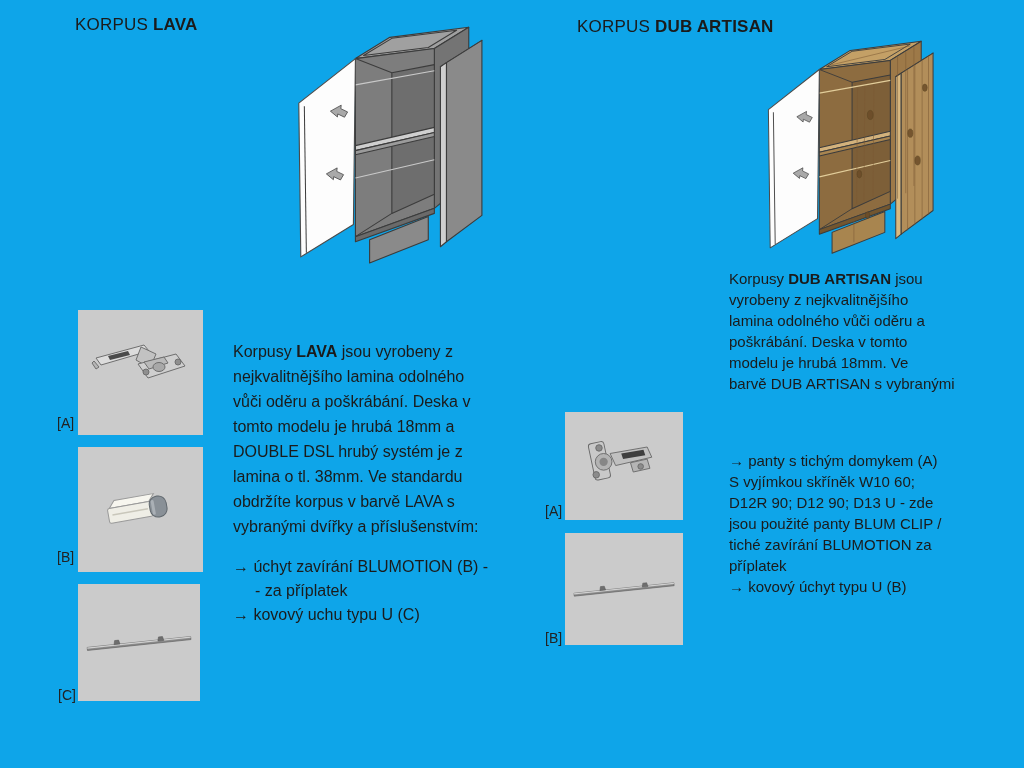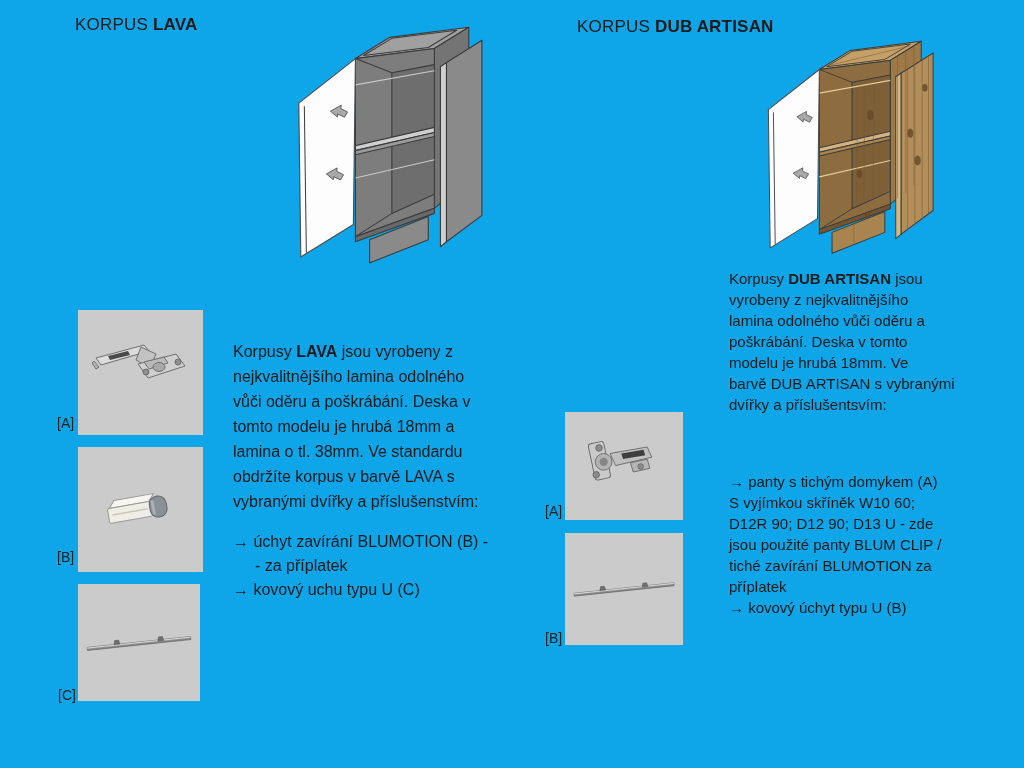--- a/index.html
+++ b/index.html
@@ -123,20 +123,21 @@
   </div>
   <div class="img-label" style="left:58px;top:687px;">[C]</div>
 
   <div class="textblock tb-left">
     <div class="tline">
       <span>Korpusy </span><b>LAVA</b><span> jsou vyrobeny z</span>
     </div>
     <div class="tline">nejkvalitnějšího lamina odolného</div>
     <div class="tline">vůči oděru a poškrábání. Deska v</div>
     <div class="tline">tomto modelu je hrubá 18mm a</div>
+    <div class="tline">DOUBLE DSL hrubý systém je z</div>
     <div class="tline">lamina o tl. 38mm. Ve standardu</div>
     <div class="tline">obdržíte korpus v barvě LAVA s</div>
     <div class="tline">vybranými dvířky a příslušenstvím:</div>
     <div class="bullets-left">
       <div class="tline">→ úchyt zavírání BLUMOTION (B) -</div>
       <div class="tline indent">- za příplatek</div>
       <div class="tline">→ kovový uchu typu U (C)</div>
     </div>
   </div>
 
@@ -215,21 +216,20 @@
 
   <div class="textblock tb-right">
     <div class="tline">
       <span>Korpusy </span><b>DUB ARTISAN</b><span> jsou</span>
     </div>
     <div class="tline">vyrobeny z nejkvalitnějšího</div>
     <div class="tline">lamina odolného vůči oděru a</div>
     <div class="tline">poškrábání. Deska v tomto</div>
     <div class="tline">modelu je hrubá 18mm. Ve</div>
     <div class="tline">barvě DUB ARTISAN s vybranými</div>
-    <div class="tline">dvířky a příslušentsvím:</div>
     <div class="bullets-right">
       <div class="tline">→ panty s tichým domykem (A)</div>
       <div class="tline">S vyjímkou skříněk W10 60;</div>
       <div class="tline">D12R 90; D12 90; D13 U - zde</div>
       <div class="tline">jsou použité panty BLUM CLIP /</div>
       <div class="tline">tiché zavírání BLUMOTION za</div>
       <div class="tline">příplatek</div>
       <div class="tline">→ kovový úchyt typu U (B)</div>
     </div>
   </div>

